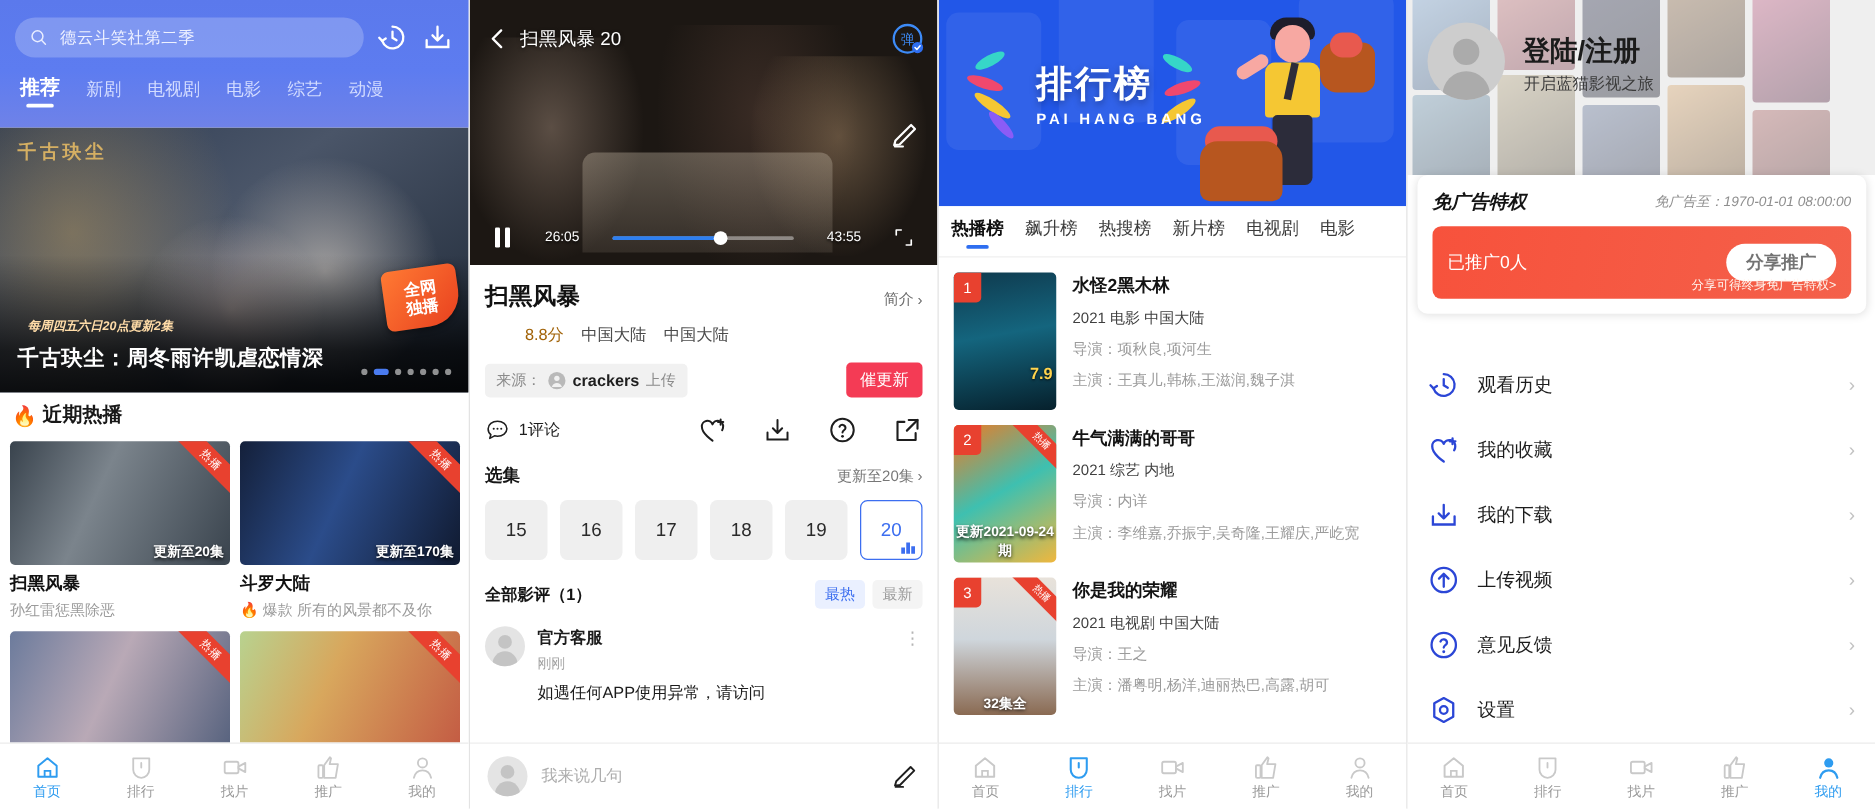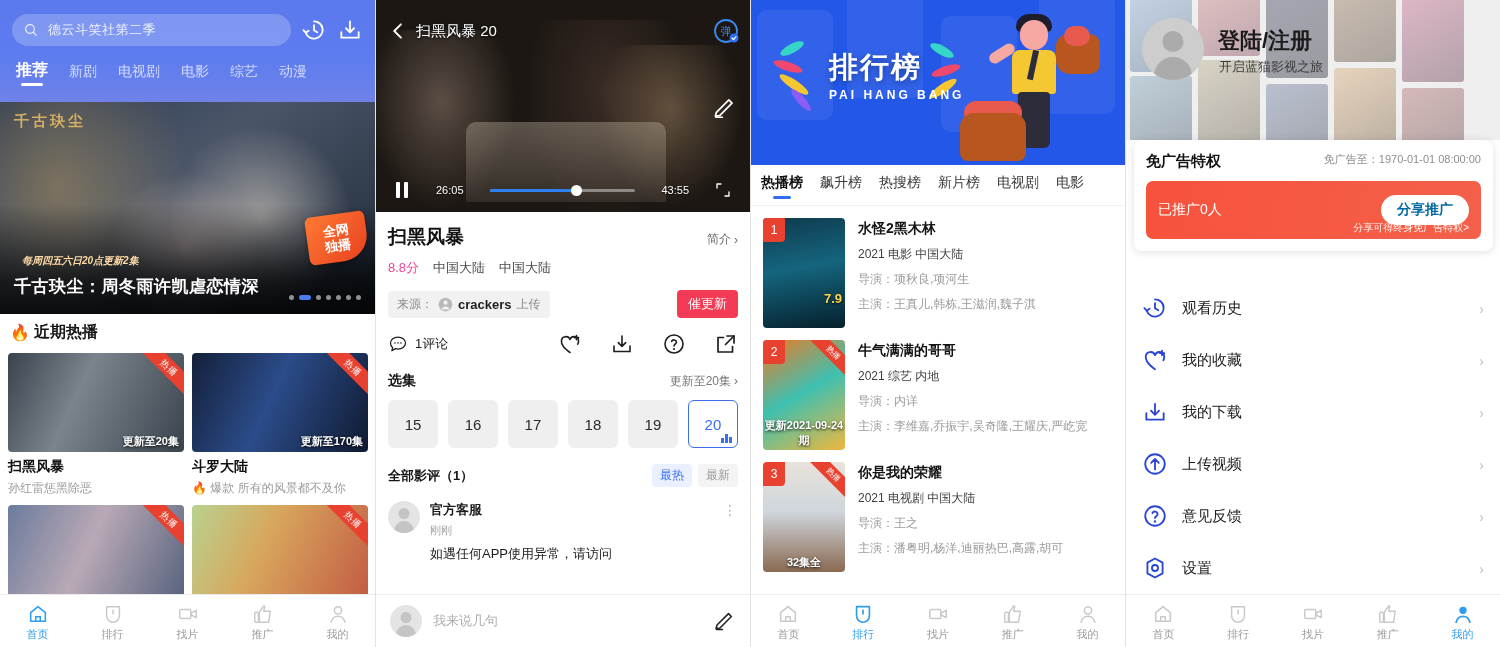--- a/index.html
+++ b/index.html
@@ -107,21 +107,21 @@
   .p2-bar { flex:1; height:3px; background: rgba(255,255,255,.42); border-radius:2px; position:relative; }
   .p2-bar .fill { position:absolute; left:0; top:0; height:3px; width:59%; background:#2e7ff0; border-radius:2px; }
   .p2-bar .knob { position:absolute; left:59%; top:-4px; margin-left:-5px; width:11px; height:11px; border-radius:50%; background:#fff; }
   .p2-full { width:16px; height:16px; flex:0 0 16px; }
 
   .p2-body { position:absolute; top:212px; left:0; right:0; padding: 12px 12px 0 12px; }
   .p2-row1 { display:flex; align-items:baseline; }
   .p2-title { font-size:19px; font-weight:bold; color:#121212; flex:1; }
   .p2-intro { font-size:12px; color:#6b6b6b; display:flex; align-items:center; gap:3px; }
   .p2-meta { margin-top:9px; display:flex; gap:14px; align-items:center; font-size:13px; color:#4a4a4a; }
-  .p2-score { color:#ec4899; }
+  .p2-score { color:#a16207;margin-left:32px; }
   .p2-srcrow { margin-top:13px; display:flex; align-items:center; gap:8px;justify-content:center; }
   .p2-src { background:#f1f1f1; border-radius:4px; height:27px; display:flex; align-items:center; padding: 0 9px; gap:5px; font-size:12px; color:#8b8b8b; }
   .p2-src b { color:#1f1f1f; font-weight:bold; font-size:13px; }
   .p2-cui { margin-left:auto; background:#f43b55; color:#fff; font-size:13px; border-radius:4px; padding:5px 11px; border:none; }
   .p2-acts { margin-top:14px; display:flex; align-items:center; }
   .p2-cmt { display:flex; align-items:center; gap:7px; font-size:13px; color:#1e1e1e; flex:1; }
   .p2-act-ic { width:24px; height:24px; margin-left:28px; }
   .p2-selrow { margin-top:16px; display:flex; align-items:center; }
   .p2-sel-t { font-size:14px; font-weight:bold; color:#151515; flex:1; }
   .p2-sel-r { font-size:12px; color:#777; display:flex; align-items:center; gap:3px; }
@@ -197,27 +197,27 @@
   .p4-top { position:absolute; top:0; left:0; width:375px; height:140px; overflow:hidden; background:#dcdcdc; }
   .p4-tile { position:absolute; width:62px; height:86px; border-radius:3px; opacity:.92; }
   .p4-mask { position:absolute; inset:0; background: rgba(255,255,255,.55); }
   .p4-avatar { position:absolute; left:16px; top:18px; width:62px; height:62px; border-radius:50%; background:#cdcdcd; overflow:hidden; z-index:3;}
   .p4-avatar::before{content:"";position:absolute;left:50%;top:13px;transform:translateX(-50%);width:21px;height:21px;border-radius:50%;background:#ababab;}
   .p4-avatar::after{content:"";position:absolute;left:50%;top:39px;transform:translateX(-50%);width:38px;height:28px;border-radius:19px 19px 0 0;background:#ababab;}
   .p4-login { position:absolute; left:92px; top:26px; font-size:22px; font-weight:bold; color:#1b1b1b; z-index:3; }
   .p4-slogan { position:absolute; left:93px; top:58px; font-size:13px; color:#3b3b3b; z-index:3; }
   .p4-card { position:absolute; left:8px; top:140px; width:359px; border-radius:8px; background:#fff; z-index:5;
     box-shadow: 0 1px 8px rgba(0,0,0,.13); padding: 12px 12px 12px 12px; }
-  .p4-cardrow { display:flex; align-items:flex-start; }
+  .p4-cardrow { display:flex; align-items:center;font-style:italic; }
   .p4-ct { font-size:15px; font-weight:bold; color:#141414; flex:1; }
   .p4-cd { font-size:11px; color:#8e8e8e; }
   .p4-promo { margin-top:10px; height:58px; border-radius:7px; background: linear-gradient(100deg,#f7523c,#f4604a);
     display:flex; align-items:center; padding: 0 12px; position:relative; }
   .p4-promo-l { color:#fff; font-size:14px; flex:1; }
-  .p4-promo-btn { background:#fff; color:#0369a1; font-size:14px; font-weight:bold; border-radius:16px; padding:6px 16px; border:none; }
+  .p4-promo-btn { background:#fff; color:#737373; font-size:14px; font-weight:bold; border-radius:16px; padding:6px 16px; border:none; }
   .p4-promo-sub { position:absolute; right:12px; bottom:4px; color:#fff6f0; font-size:10px; }
   .p4-menu { position:absolute; left:0; right:0; top:282px; bottom:53px; padding: 0 16px; }
   .p4-mi { height:52px; display:flex; align-items:center; gap:14px; }
   .p4-mi-ic { width:26px; height:26px; flex:0 0 26px; }
   .p4-mi-lb { flex:1; font-size:15px; color:#1d1d1d; }
   .chev { color:#c2c2c2; font-size:15px; }
 </style>
 </head>
 <body>
 

